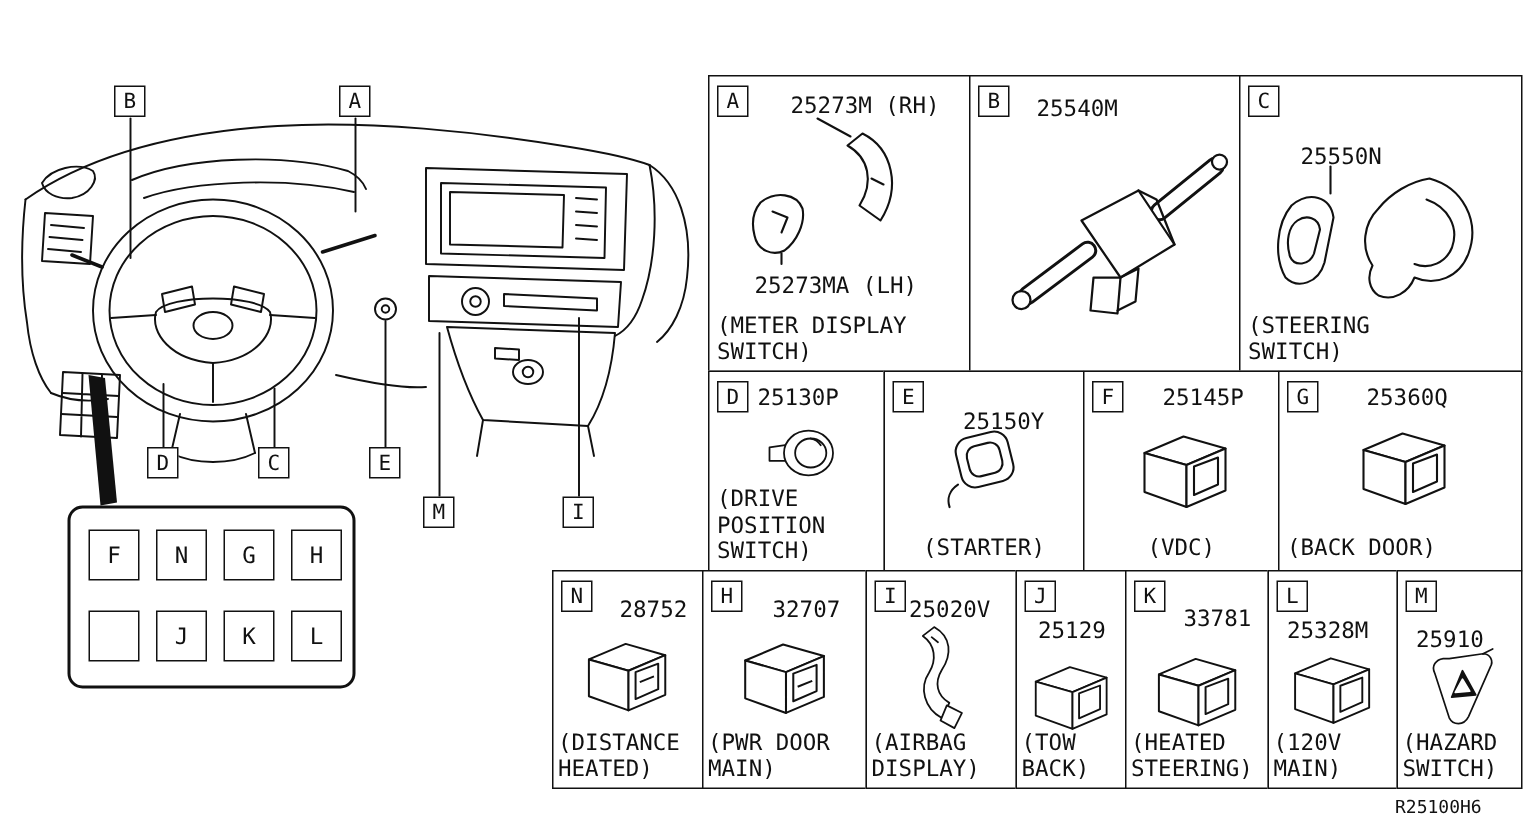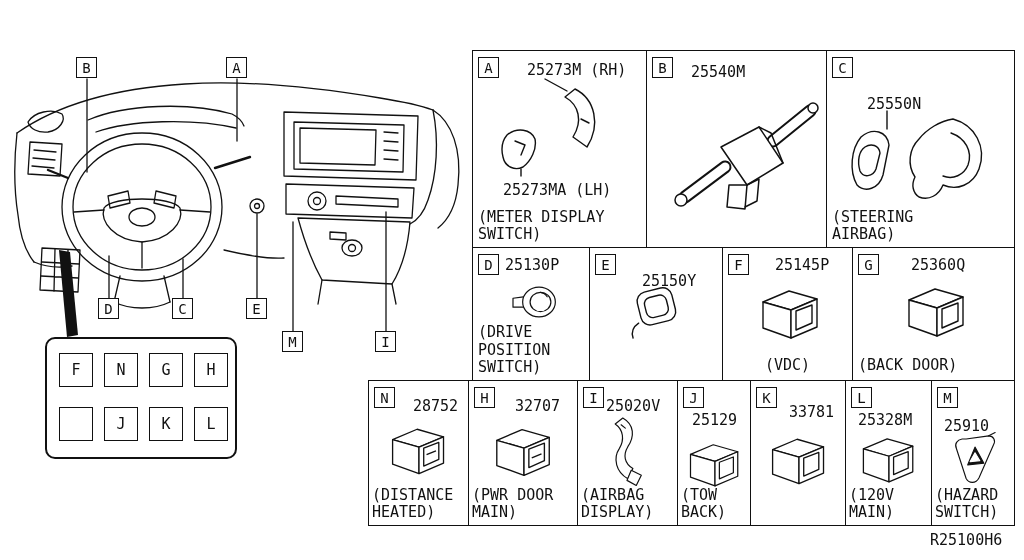--- a/index.html
+++ b/index.html
@@ -18,21 +18,21 @@
     display:flex; align-items:center; justify-content:center;
   }
   .letter-box { left:5px; top:6px; width:21px; height:21px; font-size:14px; }
   .callout { width:21px; height:21px; font-size:14px; z-index:3; }
   .gridbox { width:34px; height:34px; font-size:15px; }
   .switch-grid { position:absolute; border:2px solid #111; border-radius:10px; background:#fff; }
 
   .part-number { position:absolute; font-size:15px; white-space:nowrap; letter-spacing:0; }
   .caption { position:absolute; font-size:15px; line-height:1.18; white-space:pre-line; left:5px; bottom:3px; }
   .cap-center { left:0; right:0; text-align:center; }
-  .code { position:absolute; font-size:15px; }
+  .code { position:absolute; font-size:12px; }
 </style>
 </head>
 <body>
 
 <div id="stage">
 
   <svg class="layer" viewBox="0 30 470 440" style="left:0;top:30px;width:470px;height:440px" fill="none" stroke="#111" stroke-width="1.3" stroke-linecap="round" stroke-linejoin="round">
 
     <path d="M17 133 C60 103 120 88 185 84 C245 80 320 88 380 98 C405 102 422 106 433 110"></path>
     <path d="M433 110 C439 140 437 175 428 200 C424 212 418 220 410 224"></path>
@@ -157,21 +157,21 @@
     <svg class="ill" viewBox="0 0 172 100" style="left:8px;top:60px;width:172px;height:100px">
       <g fill="#fff" stroke="#111" stroke-width="1.4" stroke-linejoin="round" stroke-linecap="round">
         <path d="M52 0 L52 18" fill="none"></path>
         <path d="M26 26 C38 16 52 20 54 34 L48 64 C44 78 30 82 22 74 C14 60 16 38 26 26 Z"></path>
         <path d="M30 36 C36 32 44 34 45 42 L41 58 C38 66 28 67 25 60 C22 50 24 40 30 36 Z"></path>
         <path d="M118 8 C140 14 152 36 144 58 C138 74 122 80 108 74 C104 84 94 90 84 86 C78 82 76 74 80 66 C72 54 74 38 84 28 C92 18 105 10 118 8 Z"></path>
         <path d="M116 22 C130 27 138 40 133 54 C129 64 118 69 108 65" fill="none"></path>
       </g>
     </svg>
     <div class="caption">(STEERING
-AIRBAG)</div>
+SWITCH)</div>
   </div>
 
   <div class="cell" style="left:472px;top:247px;width:118px;height:134px">
     <div class="letter-box">D</div>
     <div class="part-number" style="left:32px;top:8px">25130P</div>
     <svg class="ill" viewBox="0 0 90 70" style="left:30px;top:28px;width:72px;height:52px">
       <g fill="#fff" stroke="#111" stroke-width="1.6" stroke-linejoin="round" stroke-linecap="round">
         <path d="M24 28 L10 30 L10 42 L25 42" fill="none"></path>
         <ellipse cx="45" cy="35" rx="22" ry="20"></ellipse>
         <ellipse cx="47" cy="35" rx="14" ry="13"></ellipse>
@@ -186,20 +186,21 @@
   <div class="cell" style="left:589px;top:247px;width:134px;height:134px">
     <div class="letter-box">E</div>
     <div class="part-number" style="left:52px;top:24px">25150Y</div>
     <svg class="ill" viewBox="0 0 90 70" style="left:30px;top:30px;width:84px;height:66px">
       <g fill="#fff" stroke="#111" stroke-width="1.5" stroke-linejoin="round" stroke-linecap="round">
         <rect x="20" y="12" width="38" height="36" rx="10" transform="rotate(-14 39 30)"></rect>
         <rect x="27" y="19" width="24" height="22" rx="7" transform="rotate(-14 39 30)"></rect>
         <path d="M20 48 C14 52 12 58 14 64" fill="none"></path>
       </g>
     </svg>
+    <div class="caption cap-center" style="bottom:5px">(STARTER)</div>
   </div>
 
   <div class="cell" style="left:722px;top:247px;width:131px;height:134px">
     <div class="letter-box">F</div>
     <div class="part-number" style="left:52px;top:8px">25145P</div>
     <svg class="ill" viewBox="0 0 80 70" style="left:28px;top:30px;width:80px;height:70px">
       <g fill="#fff" stroke="#111" stroke-width="1.4" stroke-linejoin="round">
         <path d="M12 24 L38 13 L66 21 L40 32 Z"></path>
         <path d="M12 24 L40 32 L40 60 L12 50 Z"></path>
         <path d="M40 32 L66 21 L66 49 L40 60 Z"></path>
@@ -288,20 +289,22 @@
     <div class="letter-box">K</div>
     <div class="part-number" style="left:38px;top:22px">33781</div>
     <svg class="ill" viewBox="0 0 80 70" style="left:10px;top:46px;width:76px;height:66px">
       <g fill="#fff" stroke="#111" stroke-width="1.4" stroke-linejoin="round">
         <path d="M12 24 L38 13 L66 21 L40 32 Z"></path>
         <path d="M12 24 L40 32 L40 60 L12 50 Z"></path>
         <path d="M40 32 L66 21 L66 49 L40 60 Z"></path>
         <path d="M45 33 L61 27 L61 45 L45 52 Z"></path>
       </g>
     </svg>
+    <div class="caption" style="left:3px">(HEATED
+STEERING)</div>
   </div>
 
   <div class="cell" style="left:845px;top:380px;width:87px;height:146px">
     <div class="letter-box">L</div>
     <div class="part-number" style="left:12px;top:30px">25328M</div>
     <svg class="ill" viewBox="0 0 80 70" style="left:6px;top:46px;width:74px;height:64px">
       <g fill="#fff" stroke="#111" stroke-width="1.4" stroke-linejoin="round">
         <path d="M12 24 L38 13 L66 21 L40 32 Z"></path>
         <path d="M12 24 L40 32 L40 60 L12 50 Z"></path>
         <path d="M40 32 L66 21 L66 49 L40 60 Z"></path>

